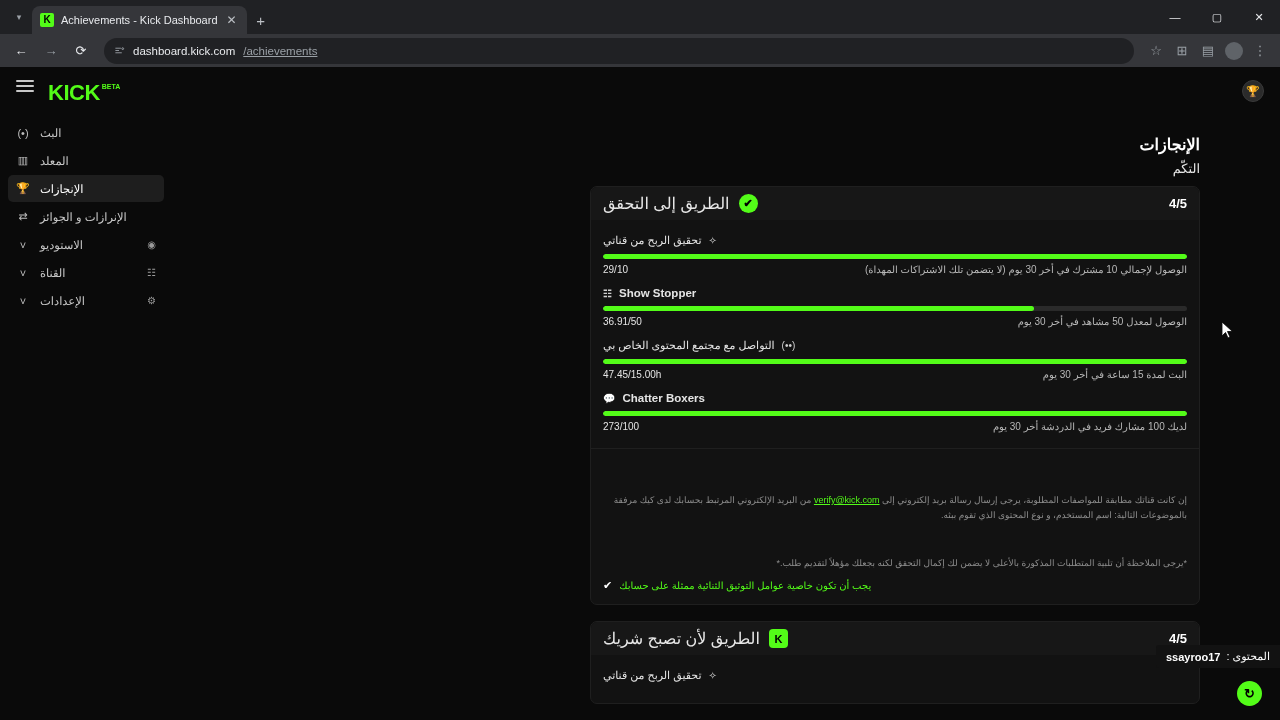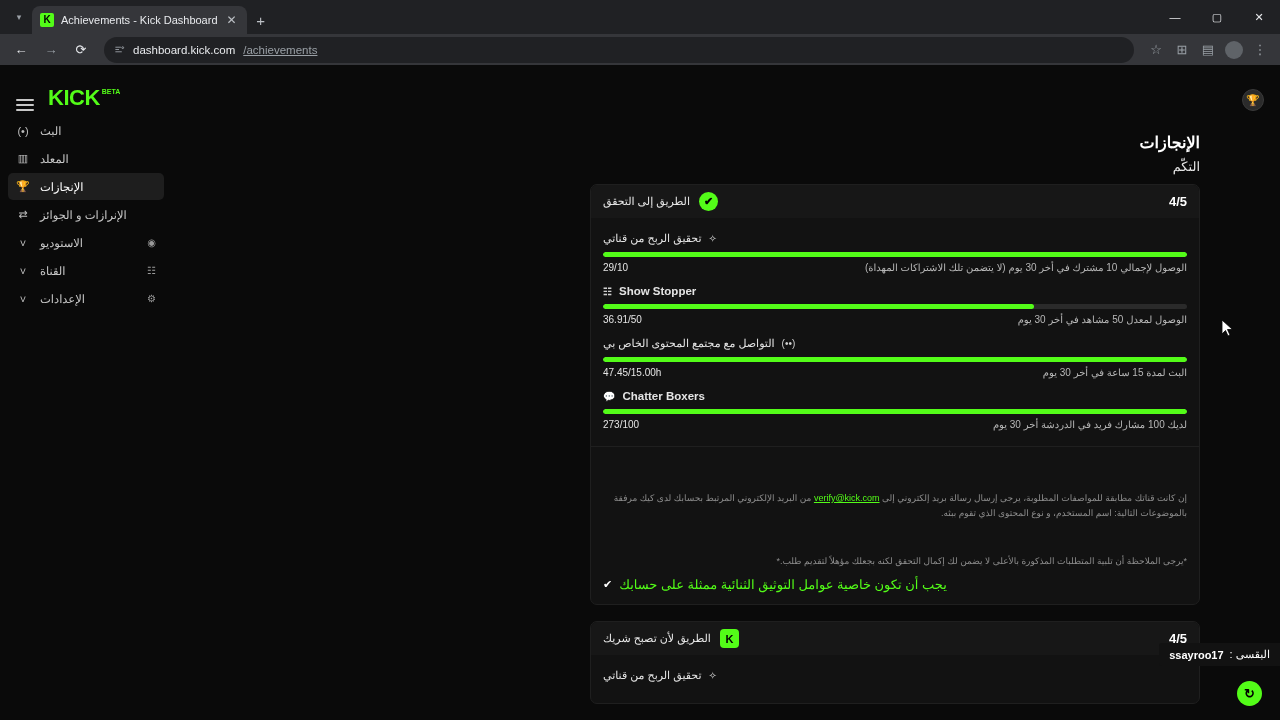--- a/index.html
+++ b/index.html
@@ -54,21 +54,21 @@
   }
   .urlbox .path { color:#9aa0a6;text-decoration:underline; }
   .ic { color:#9aa0a6; font-size:12px; display:flex; align-items:center; }
   .omni-right { display:flex; align-items:center; gap:2px; }
   .omni-right .navbtn { width:24px; height:24px; }
   .avatar-sm { width:18px; height:18px; border-radius:50%; background:#5f6368; }
 
   
   .page { flex:1; background:#0a0a0a; display:flex; flex-direction:column; position:relative; }
 
-  .topbar { height: 46px; display:flex; align-items:flex-end; padding: 0 16px; gap: 14px; }
+  .topbar { height: 46px; display:flex; align-items:flex-start; padding: 13px 16px; gap: 14px; }
   .hamburger { width:18px; display:flex; flex-direction:column; gap:3px; }
   .hamburger span { display:block; height:2px; background:#c8c8c8; border-radius:1px; }
   .logo { display:flex; align-items:flex-start; gap:2px; }
   .logo .word { color:#53fc18; font-size:22px; font-weight:800; letter-spacing:-0.5px; }
   .logo .beta { color:#53fc18; font-size:7px; font-weight:700; margin-top:3px; }
   .topbar-right { margin-left:auto; }
   .user-avatar {
     width:22px; height:22px; border-radius:50%; background:#2b2b2b;
     border:1px solid #3a3a3a; display:flex; align-items:center; justify-content:center;
     font-size:11px;
@@ -99,21 +99,21 @@
   .card-head {
     height: 33px; background:#171717; display:flex; align-items:center; justify-content:space-between;
     padding: 0 12px;
   }
   .card-head-left { display:flex; align-items:center; gap:9px; direction:rtl; }
   .badge-ic {
     width:19px; height:19px; border-radius:50%; background:#53fc18;
     display:flex; align-items:center; justify-content:center; color:#000; font-size:11px; font-weight:bold;
   }
   .badge-ic.square { border-radius:4px; }
-  .card-title { color:#e8e8e8; font-size:11px; direction:rtl; }
+  .card-title { color:#e8e8e8; font-size:16px; direction:rtl; }
   .card-count { color:#fff; font-size:13px; font-weight:700; }
 
   .card-body { padding: 8px 12px 10px 12px; }
   .ach { margin-bottom: 4px; }
   .ach-title {
     display:flex; align-items:center; justify-content:flex-end; gap:7px; direction:rtl;
     color:#e4e4e4; font-size:11px; padding: 6px 0 7px 0;
   }
   .ach-title .t-ic { font-size:10px; color:#d0d0d0; }
   .ach-title.ltr { direction:ltr; justify-content:flex-start; font-weight:700; font-size:11.5px; }
@@ -126,21 +126,21 @@
   .ach-desc { color:#b8b8b8; font-size:10px; }
   .ach-val { color:#e4e4e4; font-size:10px; direction:ltr; }
 
   .note {
     border-top:1px solid #1f1f1f; padding: 12px 12px 12px 12px; direction:rtl; text-align:right;
   }
   .note p { color:#8d8d8d; font-size:9px; line-height:1.7; margin-bottom:8px;margin-top:32px; }
   .note a { color:#53fc18; text-decoration:underline; }
   .note .verified { display:flex; align-items:center; justify-content:flex-end; gap:7px; }
   .note .verified span.tick { color:#fff; font-size:11px; }
-  .note .verified span.txt { color:#53fc18; font-size:13px; }
+  .note .verified span.txt { color:#53fc18; font-size:10px; }
 
   
   .chat-pill {
     position:absolute; right:0px; top:532px; background:#121212;
     padding: 5px 10px; color:#fff; font-size:11px; direction:rtl;
     display:flex; align-items:center; gap:6px; border-radius:3px 0 0 3px;
   }
   .chat-pill .uname { color:#fff; font-weight:600; }
   .chat-pill .label { color:#fff; }
 
@@ -348,21 +348,21 @@
                   <span class="t-ic">✧</span>
                   <span>تحقيق الربح من قناتي</span>
                 </div>
               </div>
             </div>
           </div>
 
         </div>
 
         <div class="chat-pill">
-          <span class="label">البقسى :</span>
+          <span class="label">المحتوى :</span>
           <span class="uname">ssayroo17</span>
         </div>
 
         <div class="fab">↻</div>
 
         <svg class="cursor" viewBox="0 0 12 17">
           <polygon points="0,0 0,14 3.5,10.5 6,16 8,15 5.5,9.5 10.5,9.5" fill="#fff" stroke="#000" stroke-width="0.8"></polygon>
         </svg>
       </div>
     </div>

